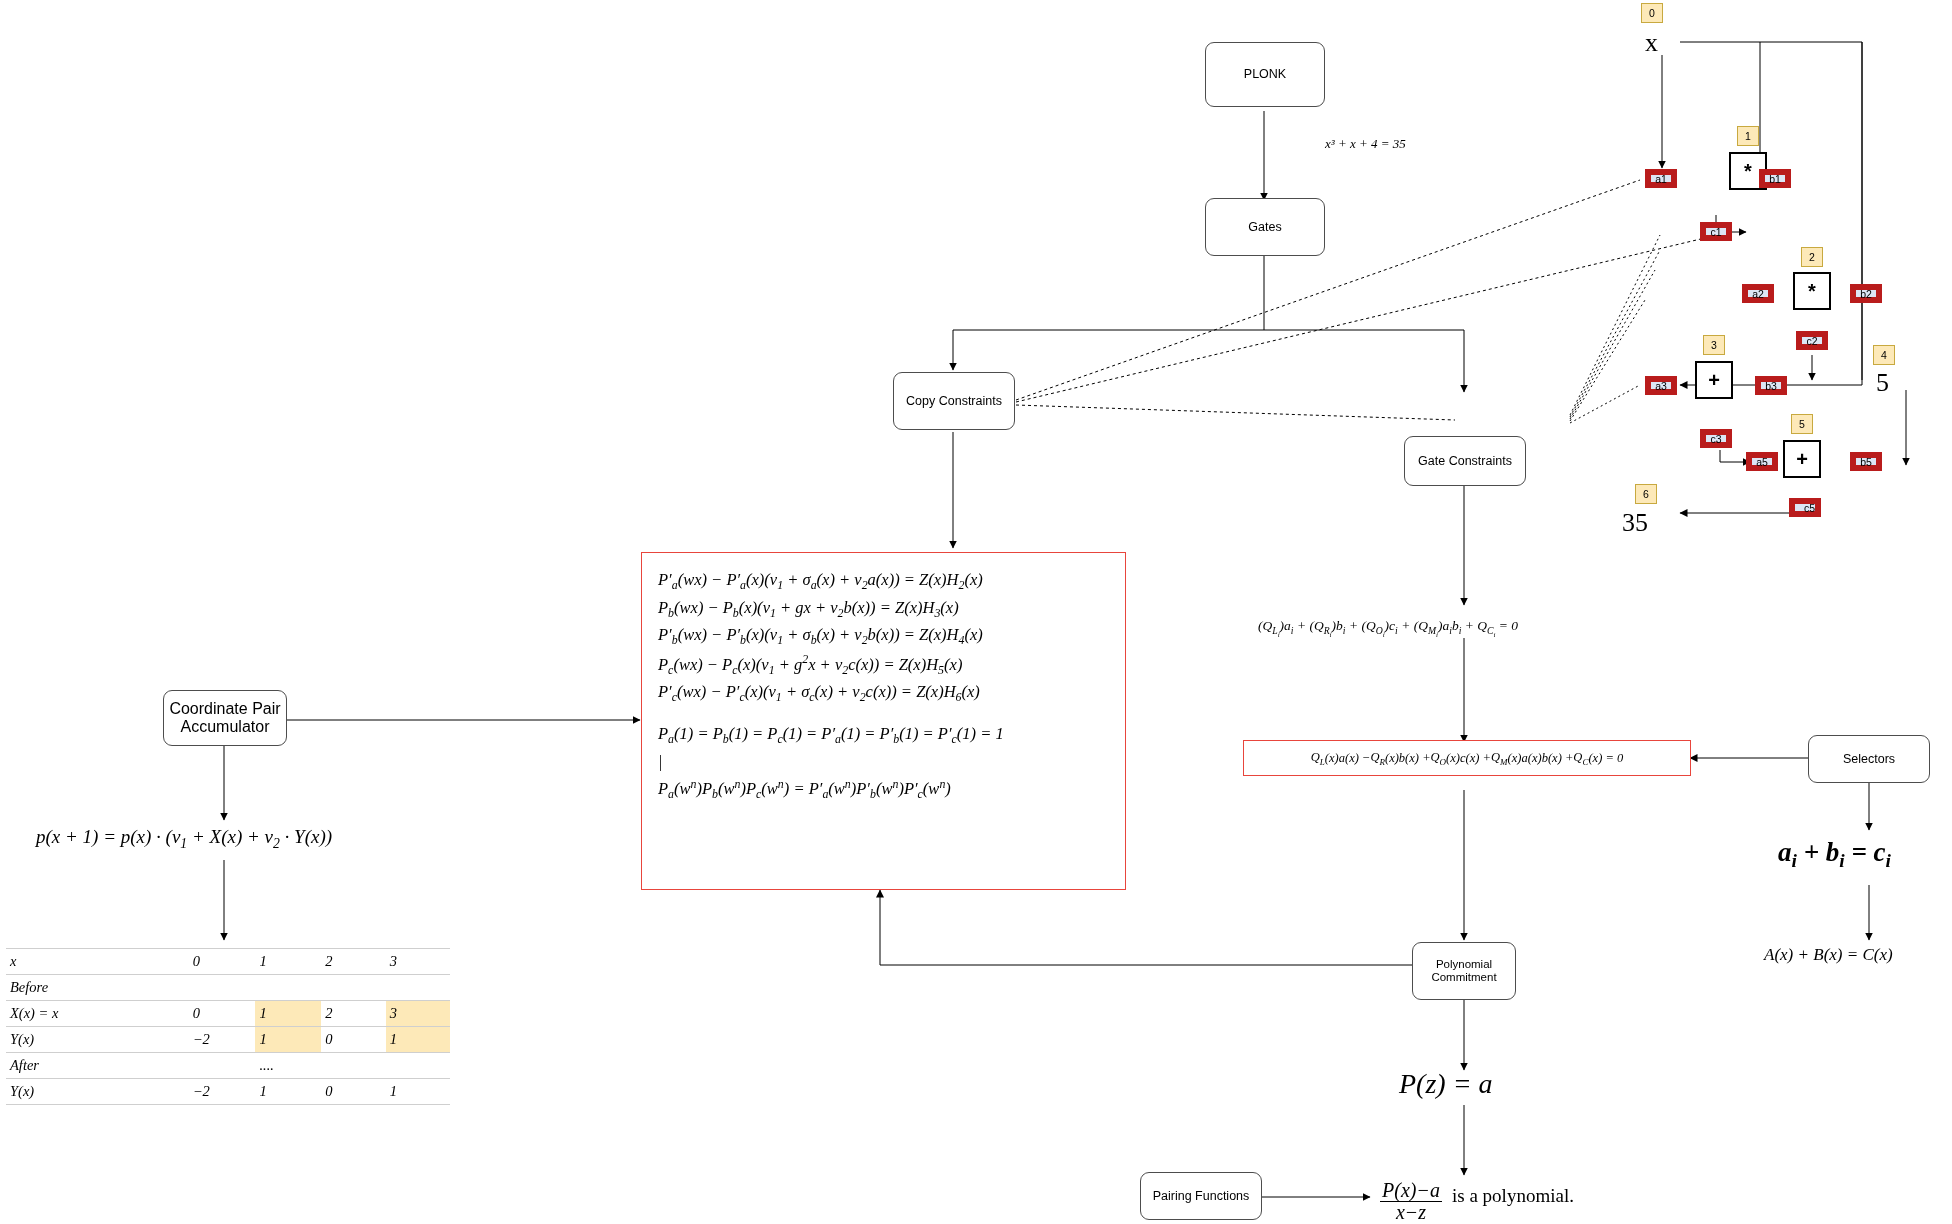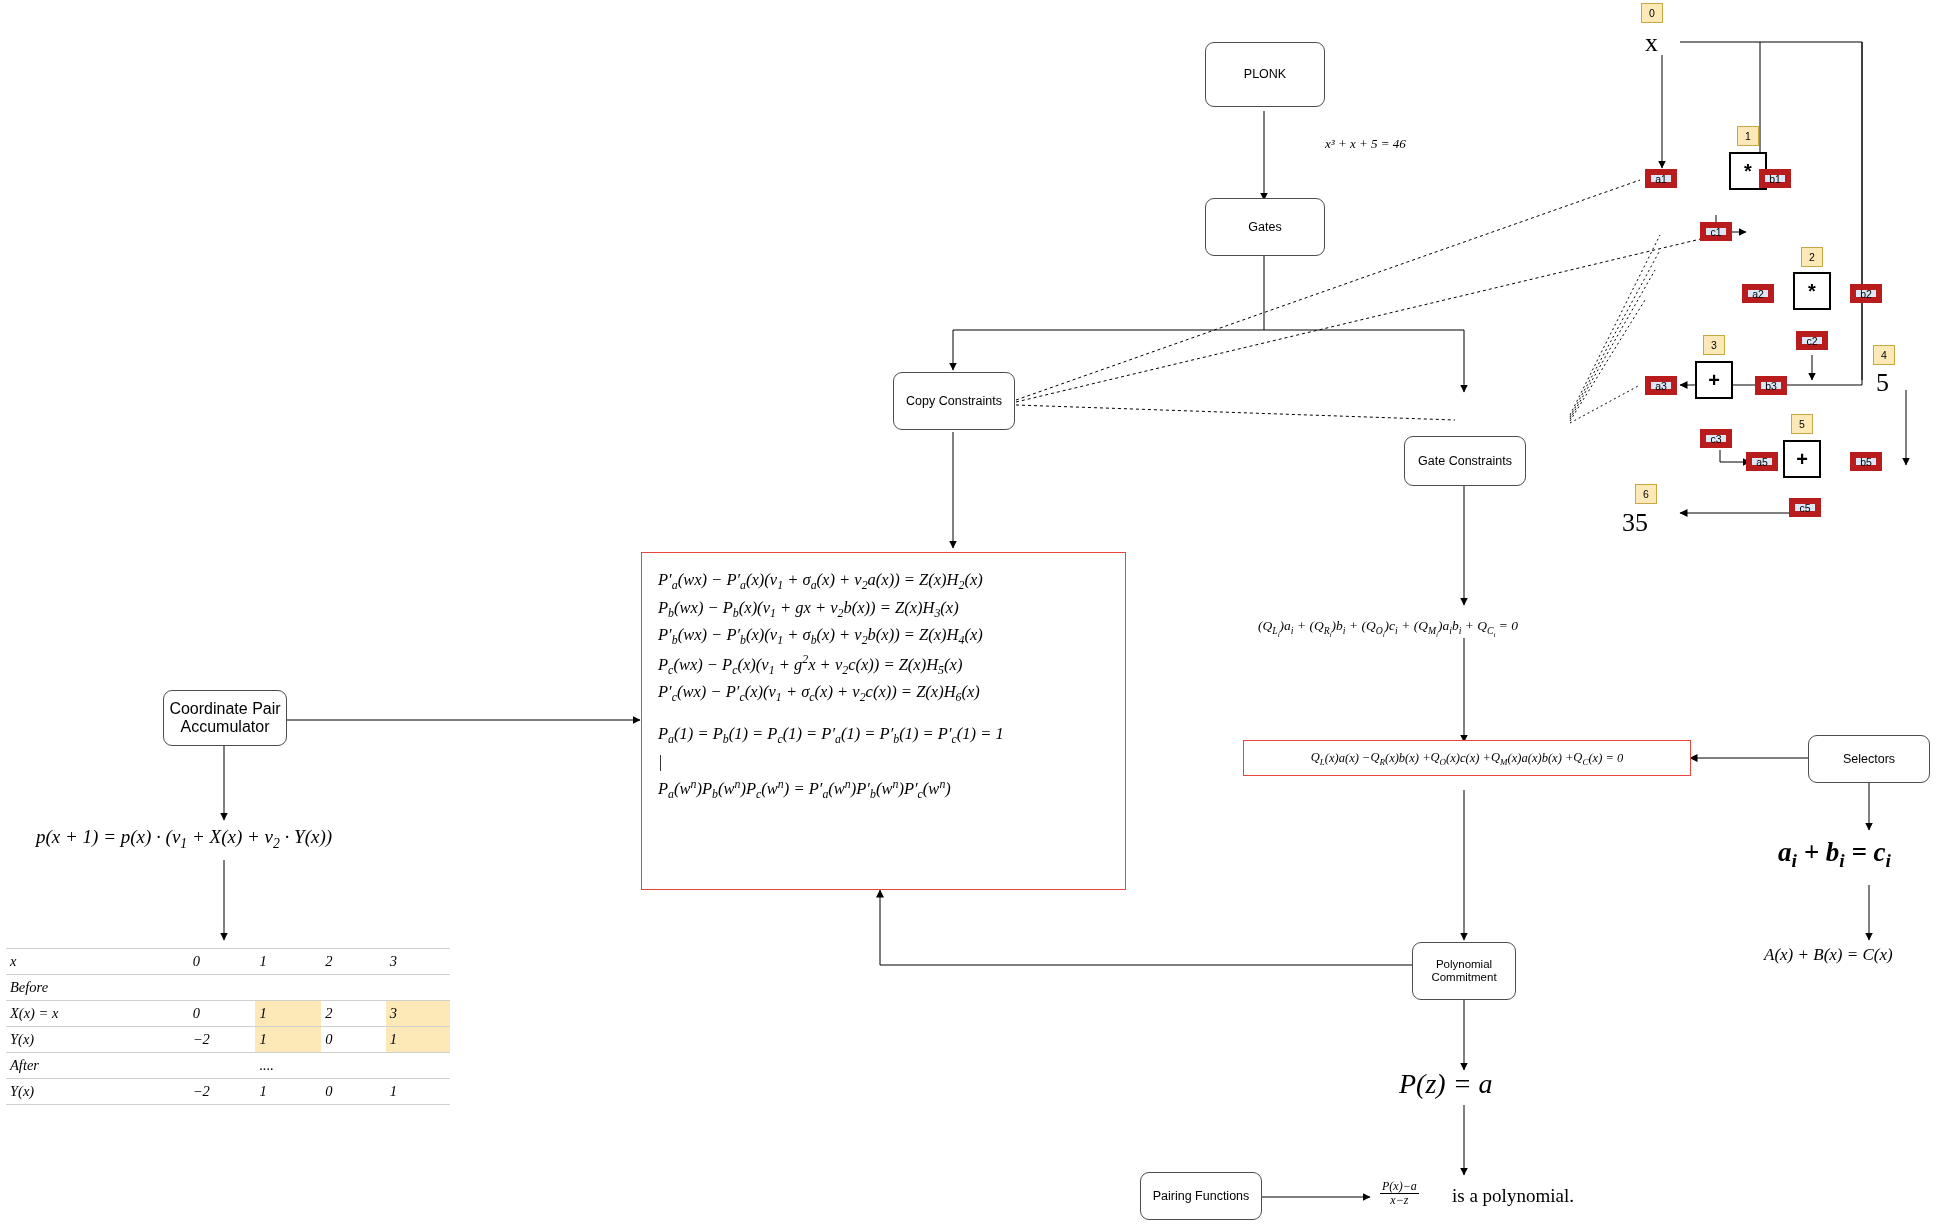--- a/index.html
+++ b/index.html
@@ -240,21 +240,21 @@
     <path d="M1802,513 L1680,513" stroke="#000" fill="none" marker-end="url(#arr)"></path>
 
     <path d="M1787,170 L1787,145" stroke="#000" fill="none" opacity="0"></path>
   </svg>
 
   <div class="node" style="left:1205px; top:42px; width:120px; height:65px;">
     <span>PLONK</span>
   </div>
 
   <div class="mathlbl" style="left:1325px; top:136px; font-size:13px;">
-    <span>x³ + x + 5 = 46</span>
+    <span>x³ + x + 4 = 35</span>
   </div>
 
   <div class="node" style="left:1205px; top:198px; width:120px; height:58px;">
     <span>Gates</span>
   </div>
 
   <div class="node" style="left:893px; top:372px; width:122px; height:58px;">
     <span>Copy Constraints</span>
   </div>
 
@@ -323,21 +323,21 @@
 
   <div class="plain" style="left:36px; top:826px; font-size:19px; font-style:italic;">
     <i>p</i>(<i>x</i> + 1) = <i>p</i>(<i>x</i>) · (<i>v</i><sub>1</sub> + <i>X</i>(<i>x</i>) + <i>v</i><sub>2</sub> · <i>Y</i>(<i>x</i>))
   </div>
 
   <div class="plain" style="left:1399px; top:1068px; font-size:28px; font-style:italic;">
     <i>P</i>(<i>z</i>) = <i>a</i>
   </div>
 
   <div class="plain" style="left:1380px; top:1180px; font-size:16px; font-style:italic;">
-    <span class="frac" style="font-size:12px;">
+    <span class="frac" style="font-size:20px;">
       <span class="num"><i>P</i>(<i>x</i>)−<i>a</i></span>
       <span class="den"><i>x</i>−<i>z</i></span>
     </span>
   </div>
   <div class="plain" style="left:1452px; top:1185px; font-size:19px;">
     <span>is a polynomial.</span>
   </div>
 
   <div class="tagbox" style="left:1641px; top:3px; width:22px; height:20px;">
     <span>0</span>
@@ -406,21 +406,21 @@
   </div>
   <div class="opbox" style="left:1783px; top:440px; width:38px; height:38px;">
     <span>+</span>
   </div>
   <div class="smallbox" style="left:1746px; top:452px; width:32px; height:19px;">
     <span>a5</span>
   </div>
   <div class="smallbox" style="left:1850px; top:452px; width:32px; height:19px;">
     <span>b5</span>
   </div>
-  <div class="smallbox" style="left:1789px; top:498px; width:32px; height:19px;">
+  <div class="smallbox" style="left:1789px; top:498px; width:32px; height:19px;justify-content:flex-end;">
     <span>c5</span>
   </div>
 
   <div class="tagbox" style="left:1635px; top:484px; width:22px; height:20px;">
     <span>6</span>
   </div>
   <div class="bignum" style="left:1622px; top:508px;">
     <span>35</span>
   </div>
 

